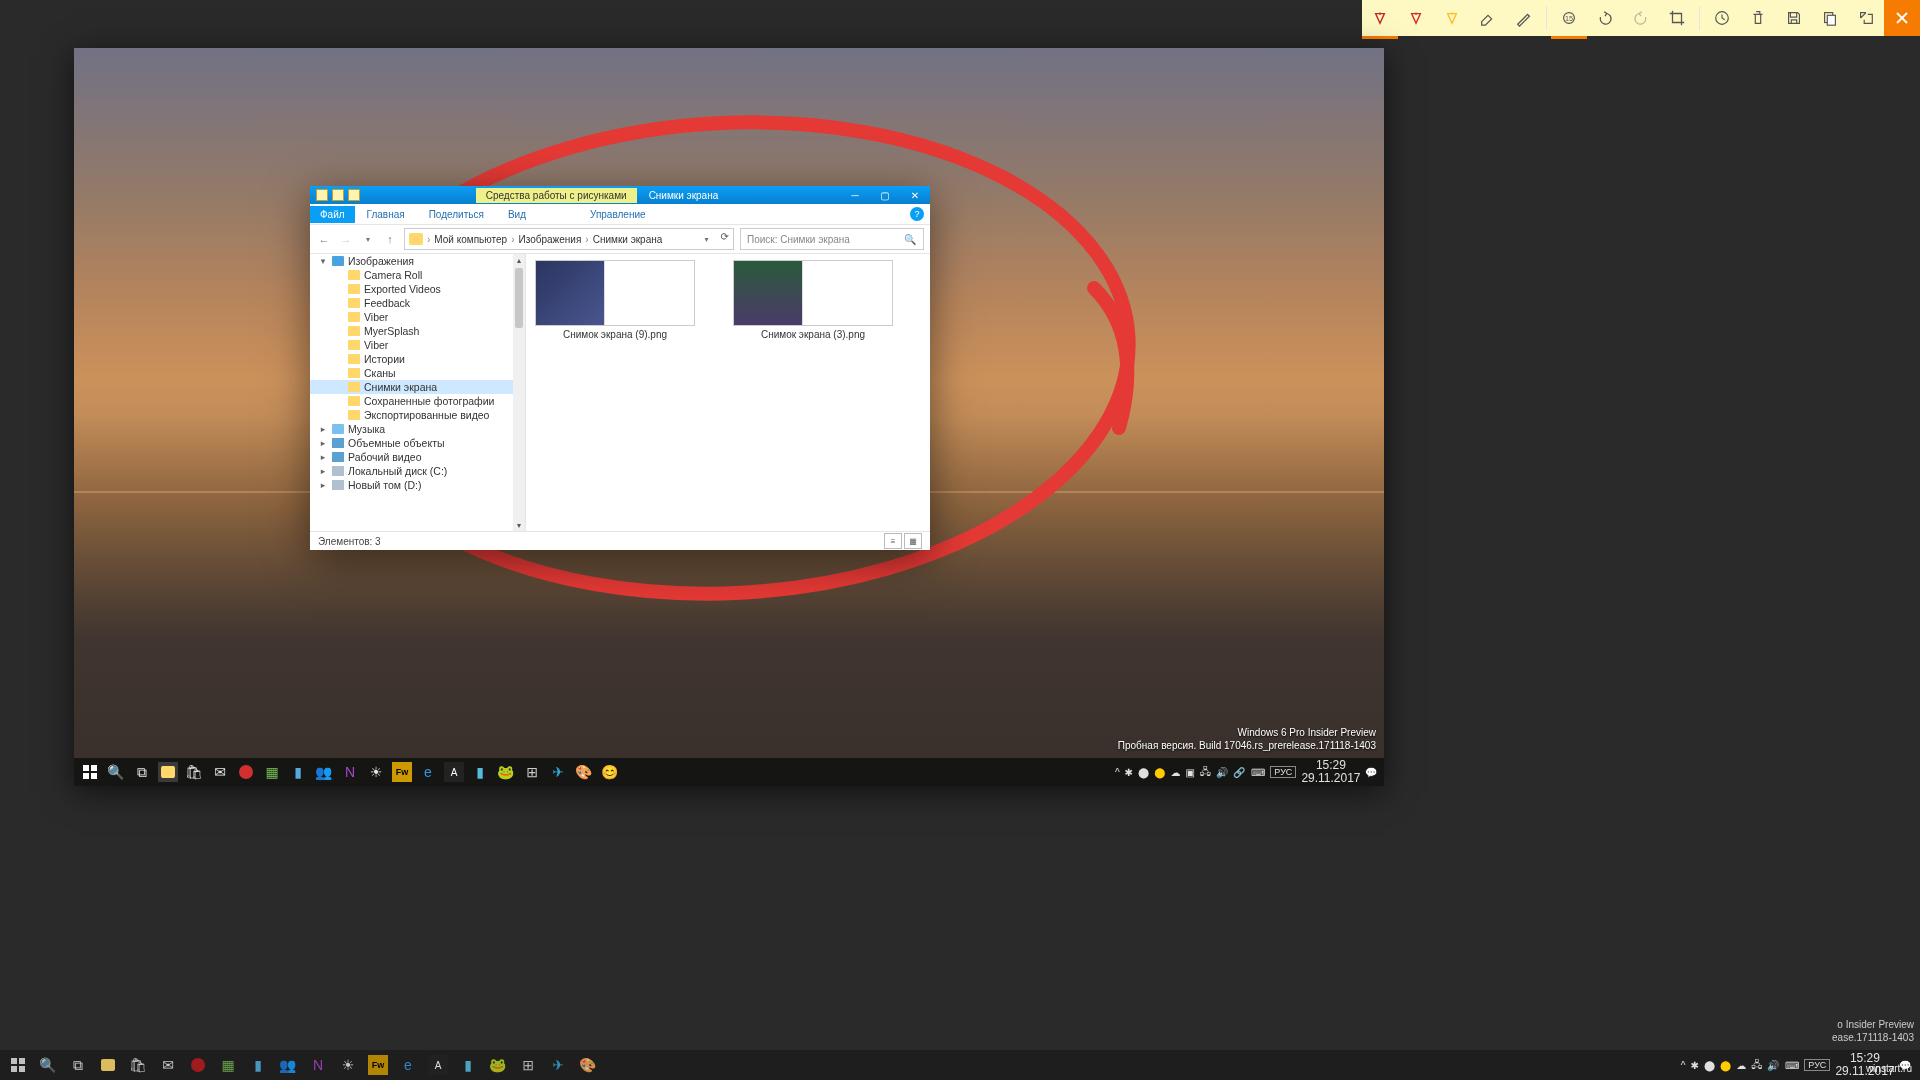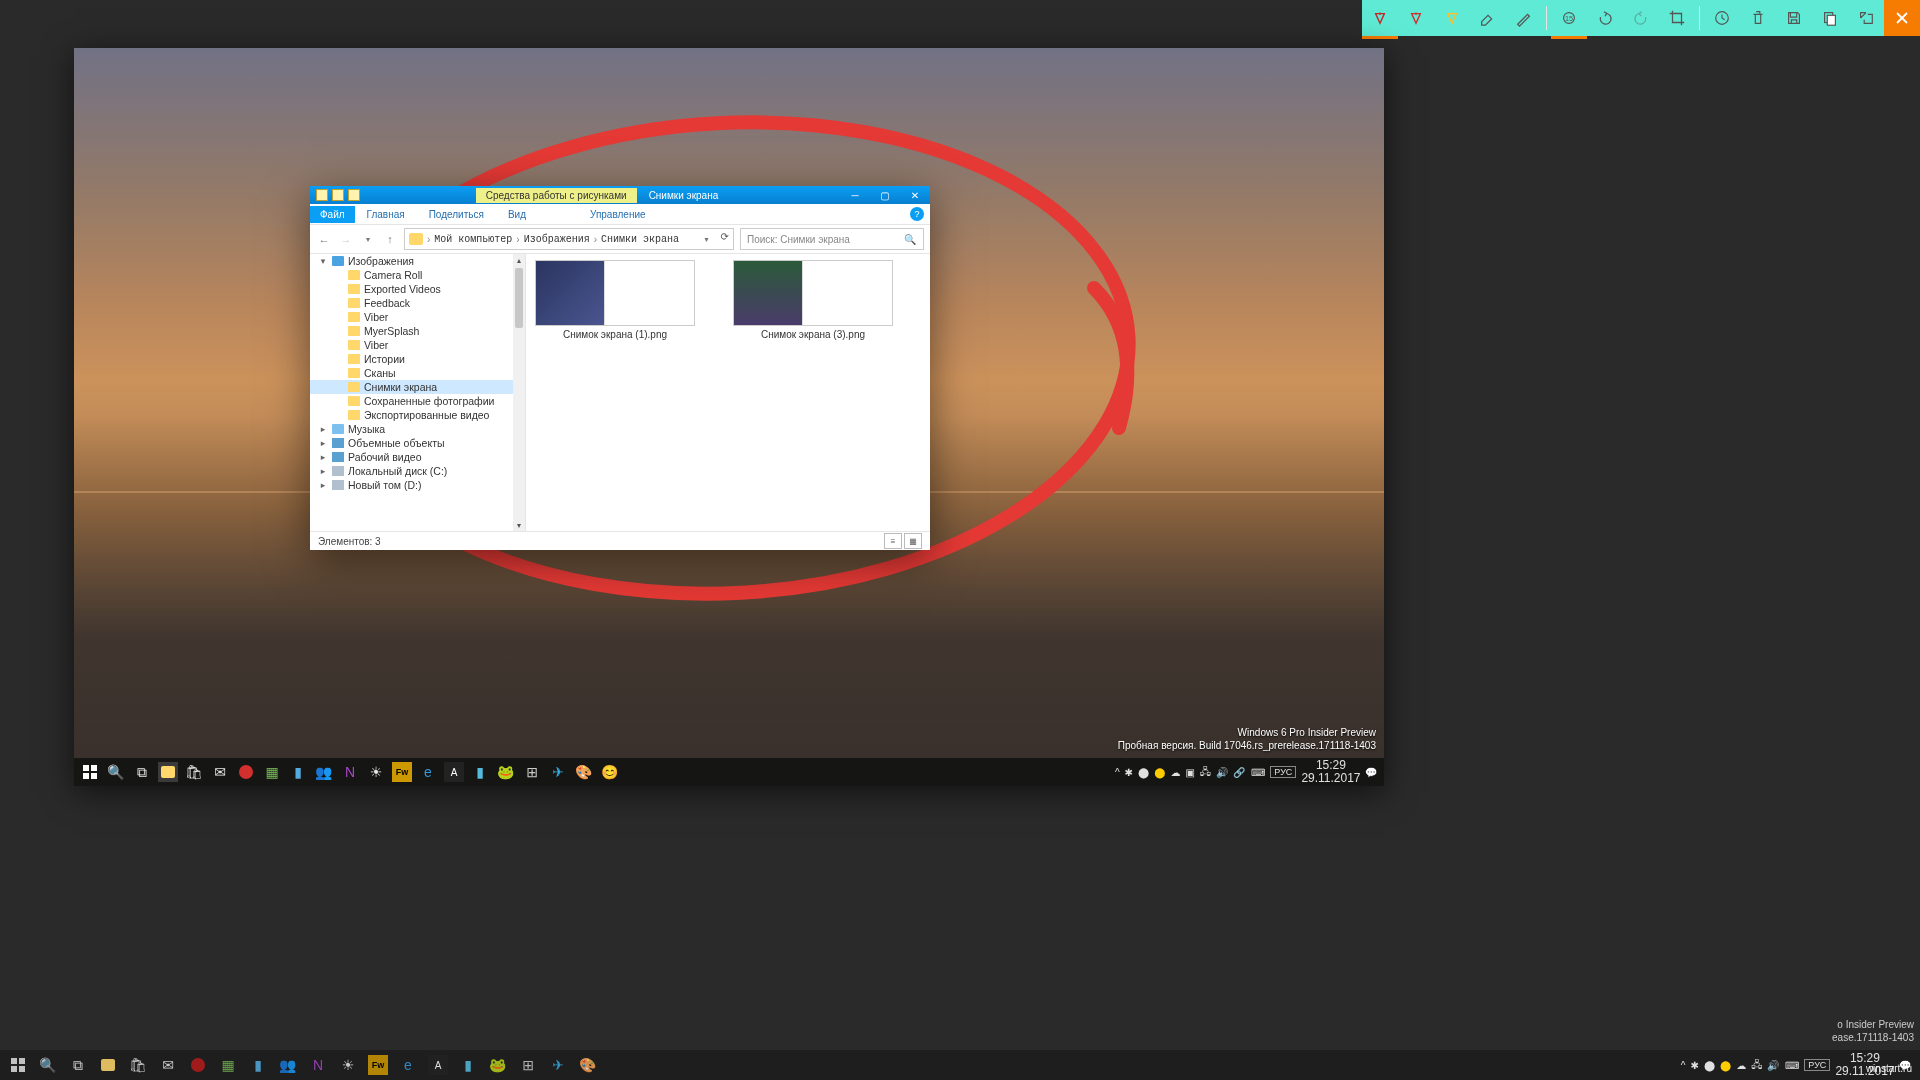--- a/index.html
+++ b/index.html
@@ -1,17 +1,17 @@
 <!DOCTYPE html>
 <html><head>
 <meta charset="utf-8">
 <style>
   html,body{margin:0;padding:0;width:1920px;height:1080px;overflow:hidden;font-family:'Segoe UI',Arial,sans-serif;background:#2a2a2a;}
   
-  .editor-bar{position:absolute;top:0;right:0;height:36px;display:flex;align-items:stretch;background:#5eead4;}
+  .editor-bar{position:absolute;top:0;right:0;height:36px;display:flex;align-items:stretch;background:#fef9c3;}
   .editor-btn{width:36px;height:36px;display:flex;align-items:center;justify-content:center;cursor:pointer;}
   .editor-btn.active{border-bottom:3px solid #f57c00;}
   .editor-divider{width:1px;background:#e5e5e5;margin:6px 4px;}
   .editor-close{background:#f57c00;color:#fff;}
   .editor-dark{color:#444;}
   
   .marker{width:14px;height:14px;display:inline-block;}
   .marker svg{display:block;}
 
   
@@ -31,21 +31,21 @@
   .win-controls{margin-left:auto;display:flex;}
   .win-btn{width:30px;height:18px;display:flex;align-items:center;justify-content:center;color:#fff;font-size:10px;}
   .explorer-ribbon-tabs{height:20px;display:flex;align-items:center;gap:0;background:#fff;border-bottom:1px solid #e5e5e5;font-size:10px;}
   .rtab{padding:3px 12px;color:#256faf;cursor:pointer;}
   .rtab.active{background:#0a9ff5;color:#fff;font-weight:500;padding:3px 10px;}
   .help-q{margin-left:auto;margin-right:6px;width:14px;height:14px;border-radius:50%;background:#0a9ff5;color:#fff;display:flex;align-items:center;justify-content:center;font-size:9px;}
   .explorer-addr{height:24px;display:flex;align-items:center;gap:6px;padding:2px 6px;border-bottom:1px solid #e5e5e5;}
   .nav-arrow{width:16px;height:16px;display:flex;align-items:center;justify-content:center;color:#777;font-size:11px;cursor:pointer;}
   .folder-ico{width:14px;height:12px;background:#ffd76a;border-radius:2px;display:inline-block;}
   .breadcrumb{flex:1;border:1px solid #ccc;height:20px;display:flex;align-items:center;padding:0 4px;font-size:10px;gap:4px;}
-  .crumb{color:#333;cursor:pointer;font-family:Liberation Mono, monospace;}
+  .crumb{color:#333;cursor:pointer;}
   .crumb-sep{color:#888;}
   .refresh{color:#555;}
   .search-box{width:170px;height:20px;border:1px solid #ccc;display:flex;align-items:center;padding:0 6px;color:#888;font-size:10px;justify-content:space-between;}
   .explorer-body{flex:1;display:flex;min-height:0;}
   .sidebar{width:215px;border-right:1px solid #e5e5e5;overflow-y:auto;background:#fff;position:relative;}
   .sb-item{display:flex;align-items:center;gap:4px;padding:1px 4px 1px 22px;font-size:10.5px;color:#333;cursor:pointer;white-space:nowrap;}
   .sb-item.l2{padding-left:38px;}
   .sb-item.sel{background:#cde8ff;}
   .sb-item .tw{width:10px;display:inline-flex;justify-content:center;color:#666;margin-left:-14px;font-size:9px;}
   .sb-item .pic-ico{width:12px;height:10px;background:#4aa3e0;border-radius:1px;}
@@ -323,21 +323,21 @@
           <div class="sb-arrow" style="bottom:0">▾</div>
         </div>
       </div>
 
       <div class="content">
         <div class="file-item">
           <div class="thumb">
               <div class="tleft"></div>
               <div class="tright"></div>
             </div>
-          <div class="file-name">Снимок экрана (1).png</div>
+          <div class="file-name">Снимок экрана (9).png</div>
         </div>
         <div class="file-item">
           <div class="thumb">
               <div class="tleft" style="background:linear-gradient(180deg,#2b5a3a,#4a3b6a)"></div>
               <div class="tright"></div>
             </div>
           <div class="file-name">Снимок экрана (3).png</div>
         </div>
       </div>
     </div>

